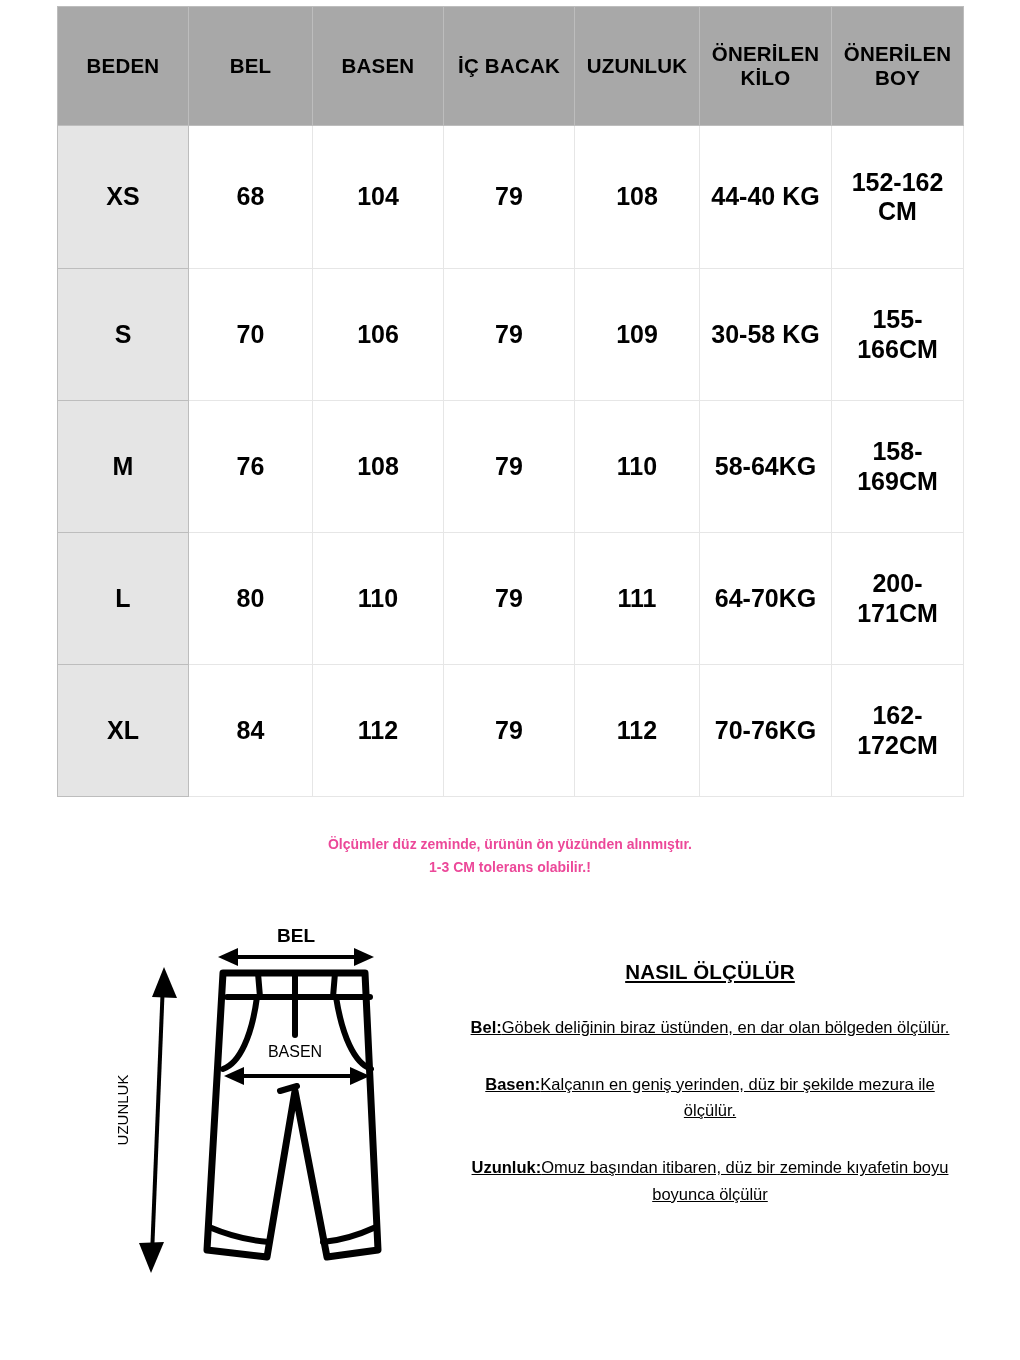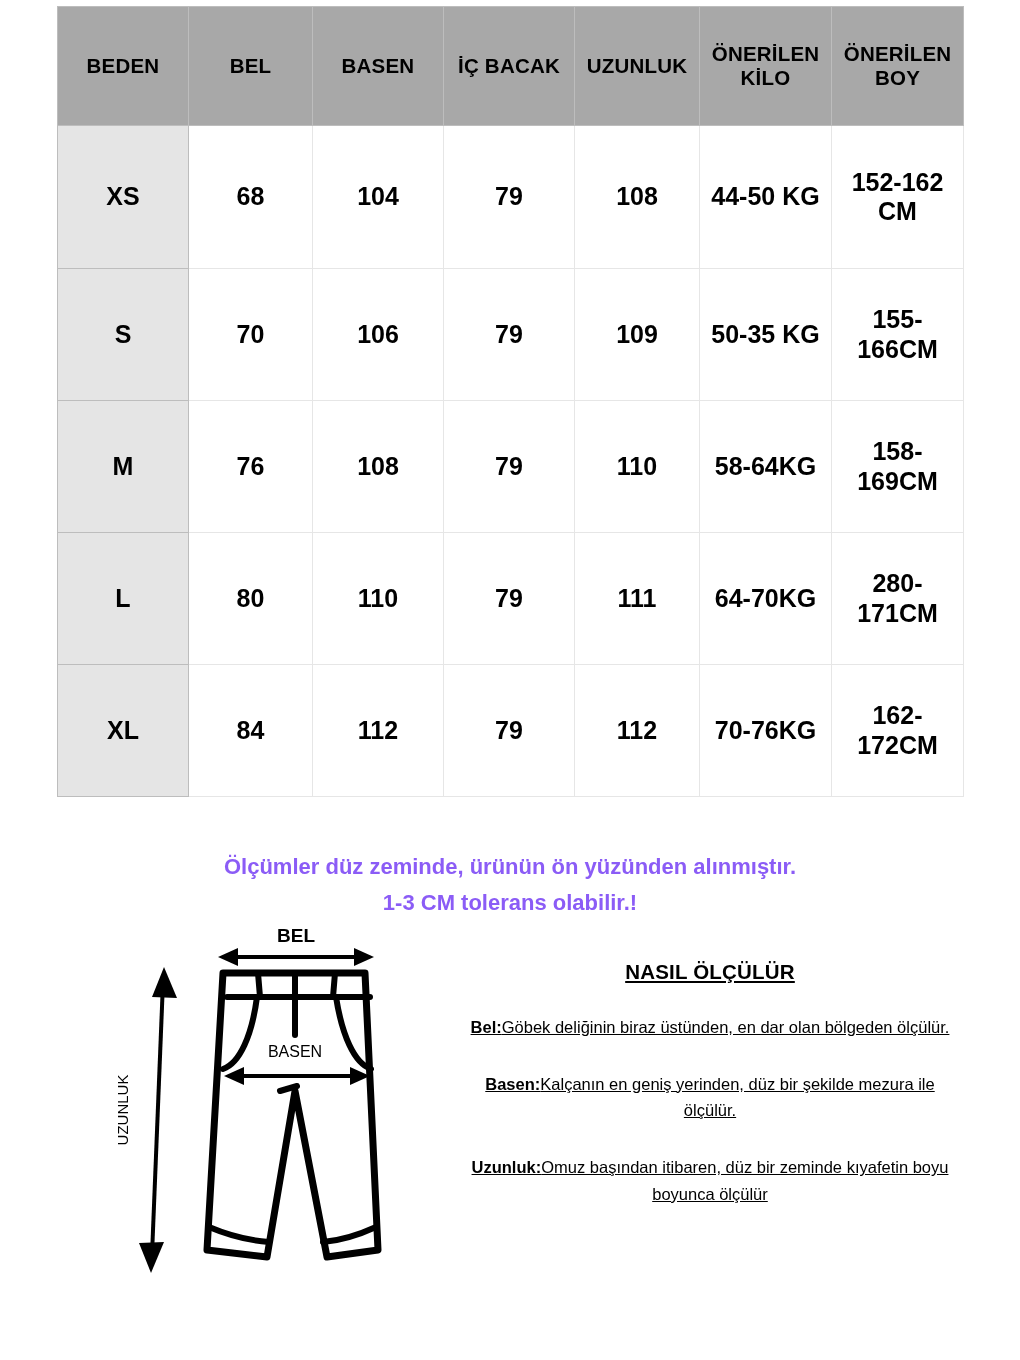--- a/index.html
+++ b/index.html
@@ -66,25 +66,24 @@
   }
   table.size-table tbody tr:first-child td { height: 143px; }
 
   
   .note {
     position: absolute;
     left: 0;
     top: 833px;
     width: 1020px;
     text-align: center;
-    color: #8b5cf6;
-    font-size: 22px;
+    color: #ec4899;
+    font-size: 14px;
     font-weight: bold;
     line-height: 1.62;
-    margin-top: 16px;
   }
 
   
   .lower {
     position: absolute;
     left: 0;
     top: 905px;
     width: 1020px;
     height: 440px;
   }
@@ -143,49 +142,49 @@
         <th>ÖNERİLEN BOY</th>
       </tr>
     </thead>
     <tbody>
       <tr>
         <td class="size-cell">XS</td>
         <td>68</td>
         <td>104</td>
         <td>79</td>
         <td>108</td>
-        <td>44-50 KG</td>
+        <td>44-40 KG</td>
         <td>152-162 CM</td>
       </tr>
       <tr>
         <td class="size-cell">S</td>
         <td>70</td>
         <td>106</td>
         <td>79</td>
         <td>109</td>
-        <td>50-35 KG</td>
+        <td>30-58 KG</td>
         <td>155-166CM</td>
       </tr>
       <tr>
         <td class="size-cell">M</td>
         <td>76</td>
         <td>108</td>
         <td>79</td>
         <td>110</td>
         <td>58-64KG</td>
         <td>158-169CM</td>
       </tr>
       <tr>
         <td class="size-cell">L</td>
         <td>80</td>
         <td>110</td>
         <td>79</td>
         <td>111</td>
         <td>64-70KG</td>
-        <td>280-171CM</td>
+        <td>200-171CM</td>
       </tr>
       <tr>
         <td class="size-cell">XL</td>
         <td>84</td>
         <td>112</td>
         <td>79</td>
         <td>112</td>
         <td>70-76KG</td>
         <td>162-172CM</td>
       </tr>

